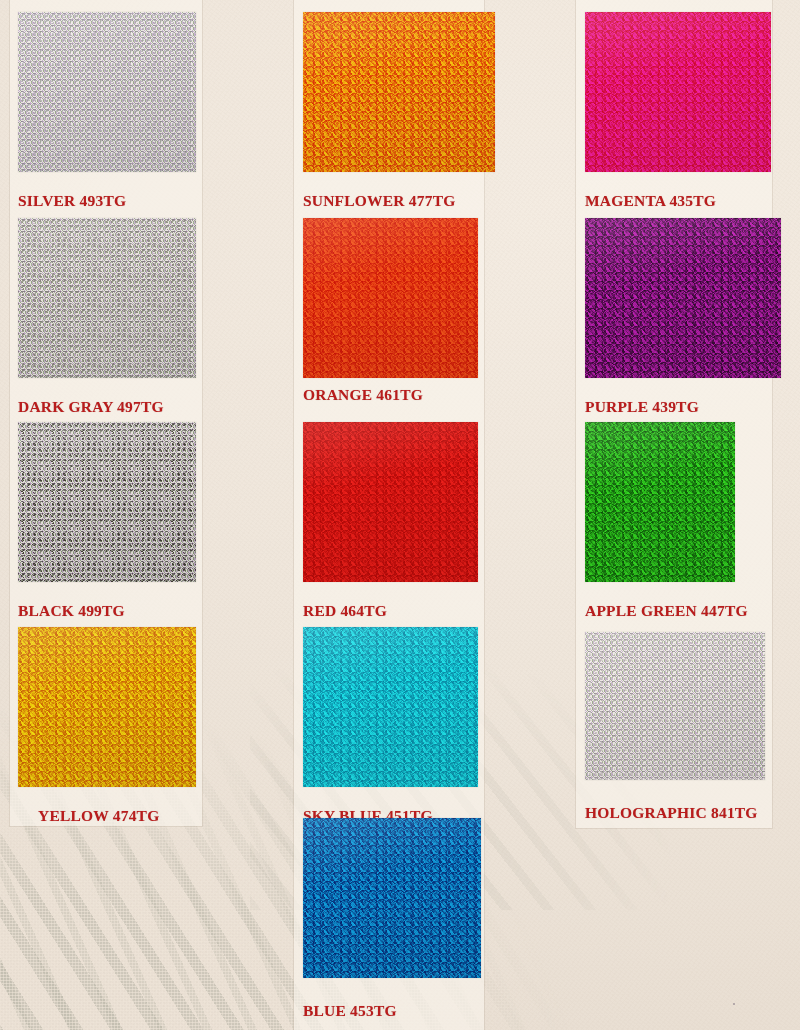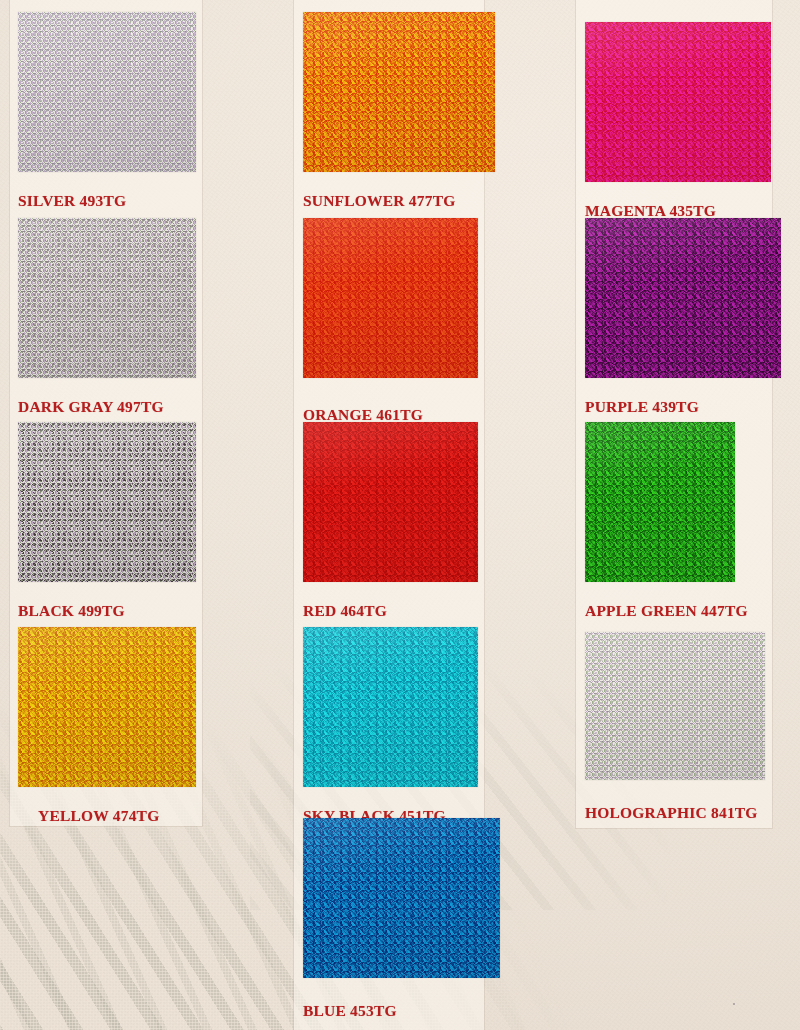--- a/index.html
+++ b/index.html
@@ -220,47 +220,47 @@
           <div class="sheen"></div>
         </div>
         <div class="label" style="top: 180px;">SUNFLOWER 477TG</div>
       </div>
       <div class="cell" style="left: 303px; top: 218px; width: 175px; height: 202px;">
         <div class="swatch" style="height: 160px;">
           <div class="base" style="background: rgb(224, 52, 16);"></div>
           <div class="speckle"></div>
           <div class="sheen"></div>
         </div>
-        <div class="label" style="top: 188px;">ORANGE 461TG</div>
+        <div class="label" style="top: 168px;">ORANGE 461TG</div>
       </div>
       <div class="cell" style="left: 303px; top: 422px; width: 175px; height: 202px;">
         <div class="swatch" style="height: 160px;">
           <div class="base" style="background: rgb(206, 19, 16);"></div>
           <div class="speckle"></div>
           <div class="sheen"></div>
         </div>
         <div class="label" style="top: 180px;">RED 464TG</div>
       </div>
       <div class="cell" style="left: 303px; top: 627px; width: 175px; height: 202px;">
         <div class="swatch" style="height: 160px;">
           <div class="base" style="background: rgb(18, 178, 196);"></div>
           <div class="speckle"></div>
           <div class="sheen"></div>
         </div>
-        <div class="label" style="top: 180px;">SKY BLACK 451TG</div>
-      </div>
-      <div class="cell" style="left: 303px; top: 818px; width: 197px; height: 206px;">
+        <div class="label" style="top: 180px;">SKY BLUE 451TG</div>
+      </div>
+      <div class="cell" style="left: 303px; top: 818px; width: 178px; height: 206px;">
         <div class="swatch" style="height: 160px;">
           <div class="base" style="background: rgb(10, 99, 168);"></div>
           <div class="speckle"></div>
           <div class="sheen"></div>
         </div>
         <div class="label" style="top: 184px;">BLUE 453TG</div>
       </div>
-      <div class="cell" style="left: 585px; top: 22px; width: 186px; height: 202px;">
+      <div class="cell" style="left: 585px; top: 12px; width: 186px; height: 202px;">
         <div class="swatch" style="height: 160px;">
           <div class="base" style="background: rgb(224, 20, 102);"></div>
           <div class="speckle"></div>
           <div class="sheen"></div>
         </div>
         <div class="label" style="top: 180px;">MAGENTA 435TG</div>
       </div>
       <div class="cell" style="left: 585px; top: 218px; width: 186px; height: 202px; padding-left: 10px;">
         <div class="swatch" style="height: 160px;">
           <div class="base" style="background: rgb(116, 19, 110);"></div>

